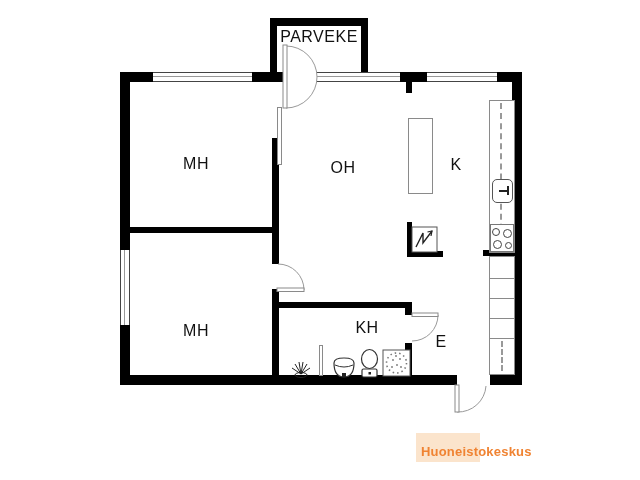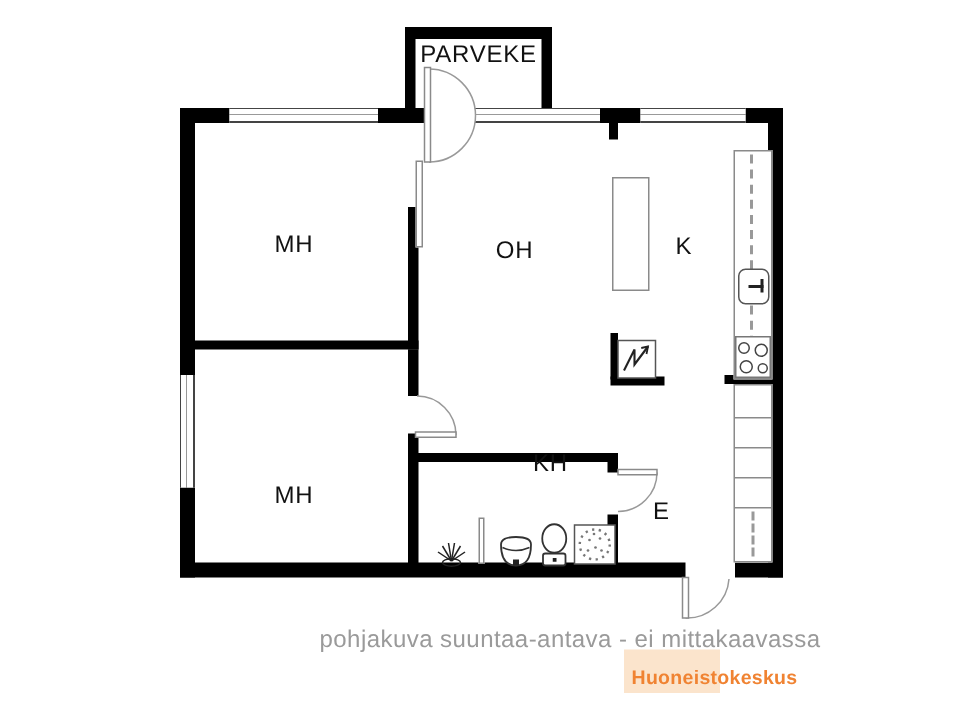--- a/index.html
+++ b/index.html
@@ -137,20 +137,19 @@
       <circle cx="10" cy="18" r="0.9" fill="#777"></circle>
     <circle cx="19" cy="18" r="0.9" fill="#777"></circle>
       <circle cx="14" cy="7" r="0.9" fill="#777"></circle>
   </svg>
 
   <span class="room-label" style="left:319px;top:37px">PARVEKE</span>
   <span class="room-label" style="left:196px;top:164px">MH</span>
   <span class="room-label" style="left:343px;top:168px">OH</span>
   <span class="room-label" style="left:456px;top:165px">K</span>
   <span class="room-label" style="left:196px;top:331px">MH</span>
-  <span class="room-label" style="left:367px;top:310px">KH</span>
+  <span class="room-label" style="left:367px;top:328px">KH</span>
   <span class="room-label" style="left:441px;top:342px">E</span>
 
-  <div id="disclaimer">pohjakuva suuntaa-antava - ei mittakaavassa</div>
   <div id="brand-bg"></div>
   <div id="brand">Huoneistokeskus</div>
 
 </div>
 
 </body></html>

